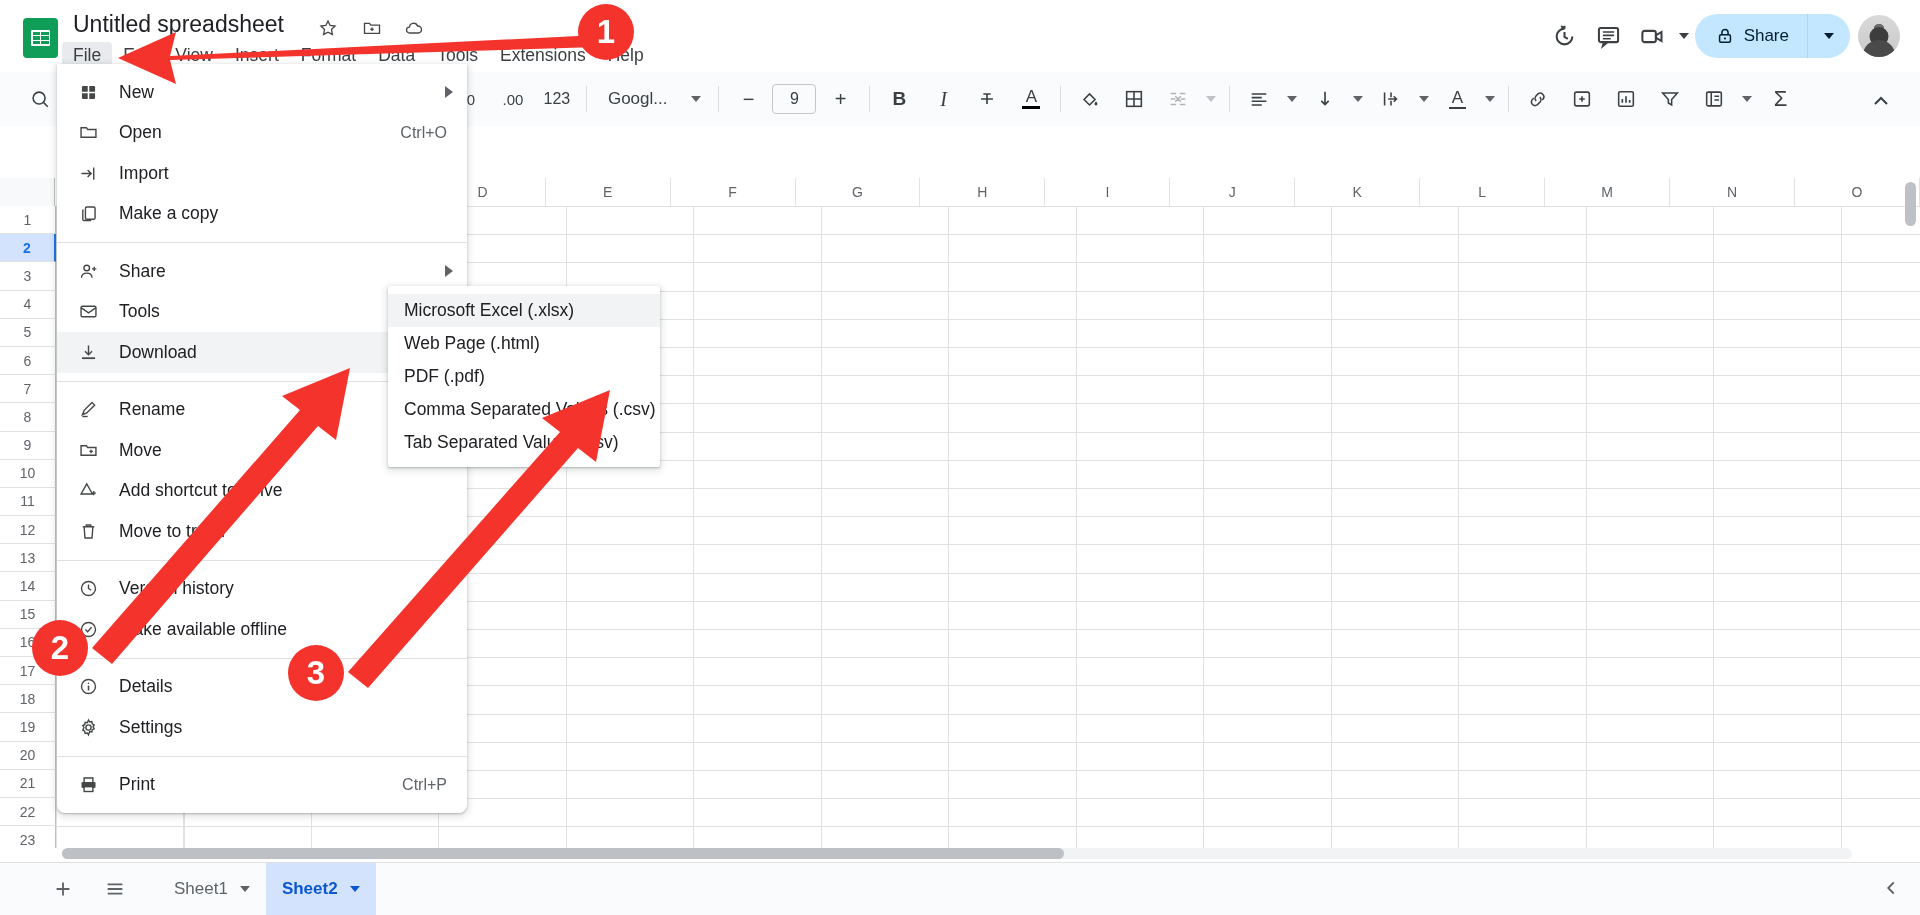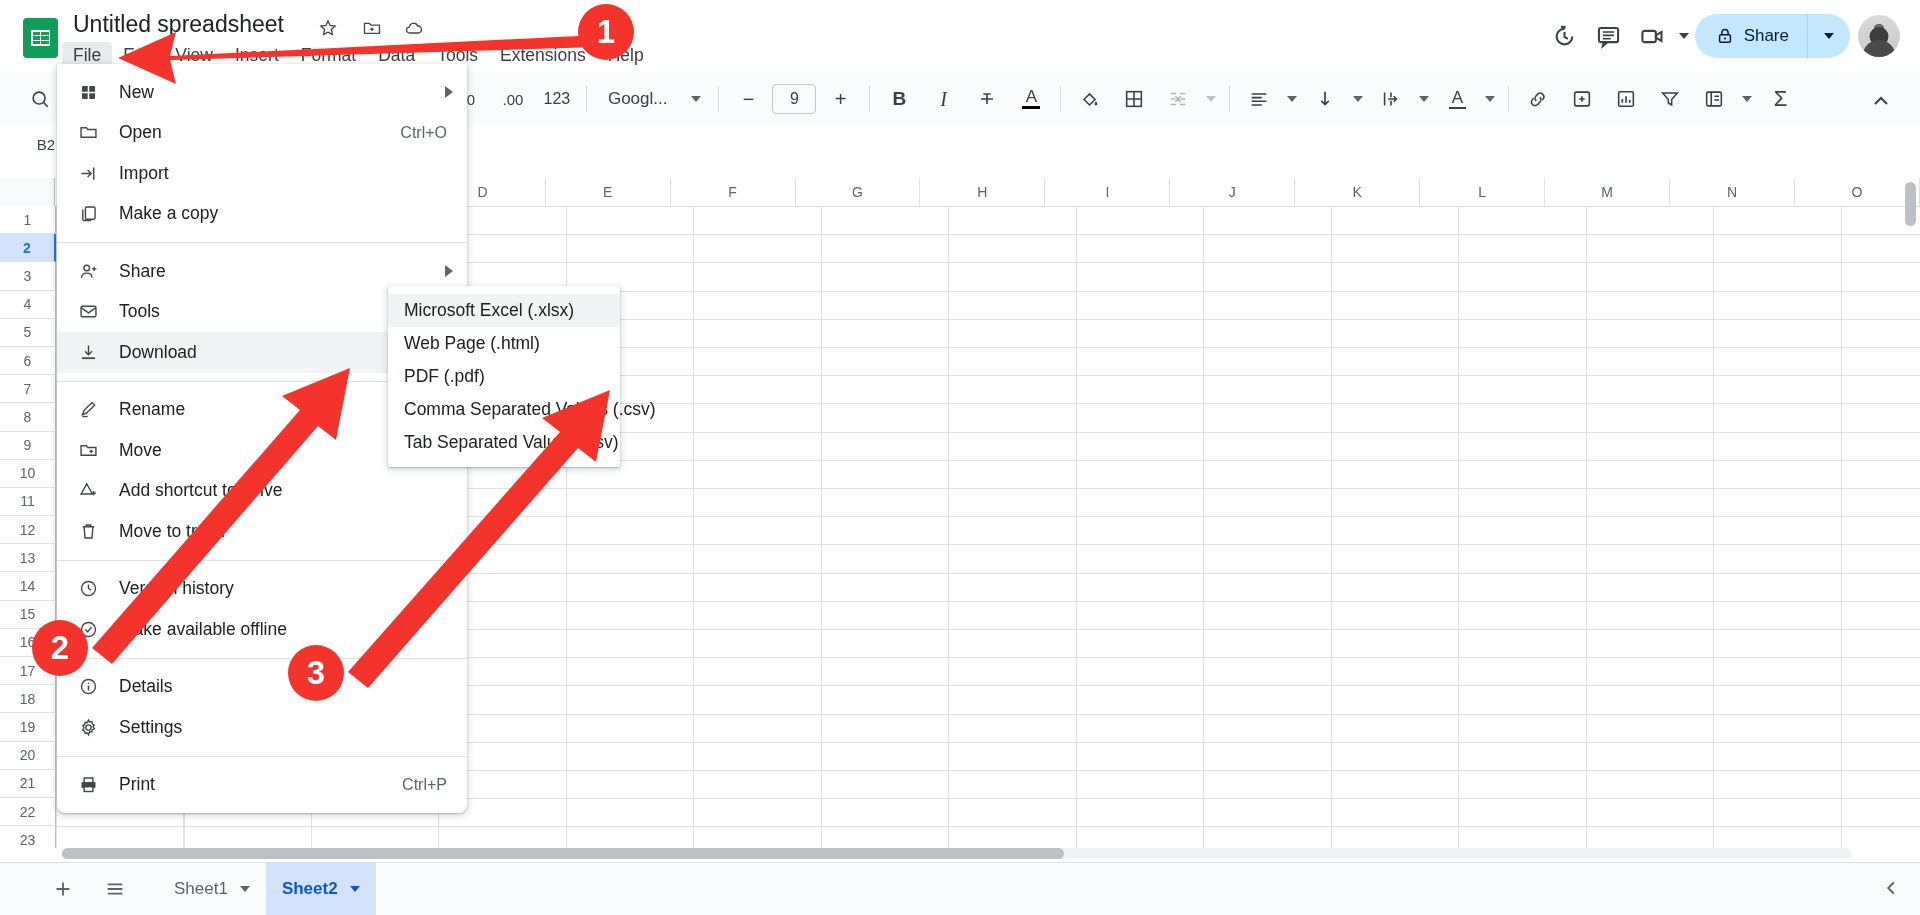--- a/index.html
+++ b/index.html
@@ -194,21 +194,21 @@
   .mi-short { font-size: 16px; color:#5f6368; margin-right: 6px; }
   .mi-arrow {
     width: 0; height: 0; border-top: 6px solid transparent; border-bottom: 6px solid transparent;
     border-left: 8px solid #5f6368; margin-left: 8px;
   }
   .mi-arrow.dark { border-left-color:#202124; }
   .menu-div { height:1px; background:#e0e0e0; margin: 8px 0; }
 
   
   .submenu {
-    position: absolute; left: 388px; top: 286px; width: 232px;
+    position: absolute; left: 388px; top: 286px; width: 272px;
     background:#ffffff; border-radius: 2px;
     box-shadow: 0 2px 6px 2px rgba(60,64,67,.15), 0 1px 2px rgba(60,64,67,.3);
     padding: 8px 0; z-index: 60;
   }
   .smi {
     height: 33px; display:flex; align-items:center; padding: 0 16px;
     font-size: 17.5px; color:#202124; cursor:pointer; white-space:nowrap;
   }
   .smi.hl { background:#f1f3f4; }
 
@@ -469,23 +469,20 @@
     </div>
     <div class="tb-round" style="font-size:22px">Σ</div>
 
     <div class="tb-collapse">
       <svg viewBox="0 0 24 24" style="width:24px;height:24px;fill:none;stroke:#3c4043;stroke-width:2">
           <path d="M6 15l6-6 6 6"></path>
         </svg>
     </div>
   </div>
 
-  <div class="formula-row">
-    <div class="name-box">B2</div>
-  </div>
 
   <div class="grid-area">
     <div class="col-header">
       <div class="corner-cell"></div>
       <div class="col-cell" style="width:119px">A</div>
       <div class="col-cell" style="width:128px">B</div>
       <div class="col-cell" style="width:128px">C</div>
       <div class="col-cell" style="width:128px">D</div>
       <div class="col-cell" style="width:128px">E</div>
       <div class="col-cell" style="width:128px">F</div>

